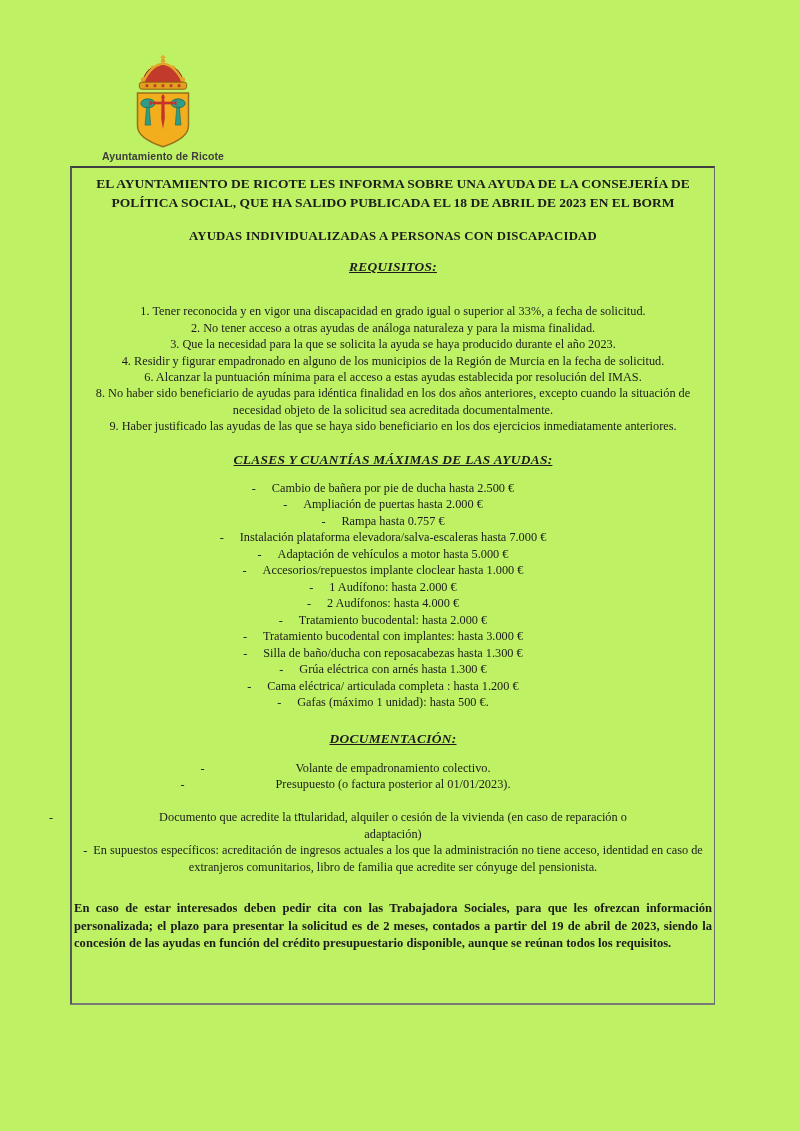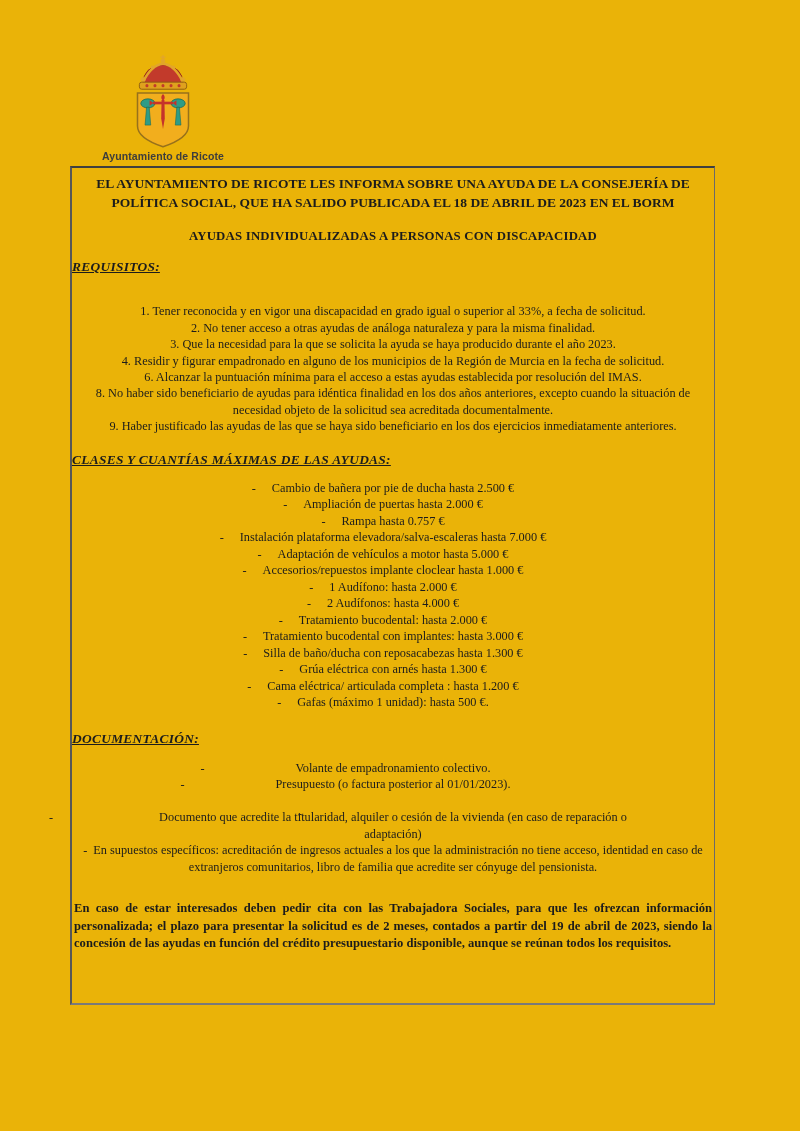--- a/index.html
+++ b/index.html
@@ -1,19 +1,19 @@
 <!DOCTYPE html>
 <html><head>
 <meta charset="utf-8">
 <style>
   html,body { margin:0; padding:0; }
   body { background:#ffffff; }
   .page {
     position:relative; width:800px; height:1131px; overflow:hidden;
-    background:#eab308;
+    background:#bef264;
     font-family:"Liberation Serif", serif;
     color:#1c1c1c;
   }
   
   .crest { position:absolute; left:129px; top:54px; width:68px; height:95px; }
   .logo-caption {
     position:absolute; left:100px; top:150px; width:126px;
     font-family:"Liberation Sans", sans-serif;
     font-weight:bold; font-size:10.5px; color:#3d3d3d; text-align:center;
     letter-spacing:0.1px;
@@ -29,21 +29,21 @@
   }
   .title {
     margin:6px 6px 0; text-align:center;
     font-weight:bold; font-size:13.5px; line-height:1.42;
   }
   .subtitle {
     margin:17px 4px 0; text-align:center;
     font-weight:bold; font-size:12.8px; letter-spacing:0.2px;
   }
   .sec-heading {
-    text-align:left; font-weight:bold; font-style:italic;
+    text-align:center; font-weight:bold; font-style:italic;
     text-decoration:underline; font-size:13.4px; letter-spacing:0.3px;
   }
   .h-req    { margin-top:15px; }
   .h-clases { margin-top:17px; }
   .h-docs   { margin-top:20px; }
   .req-list { margin-top:28px; }
   .req-item {
     text-align:center; font-size:12.3px; line-height:16.4px; padding:0 3px;
   }
   .nowrap { white-space:nowrap; }

